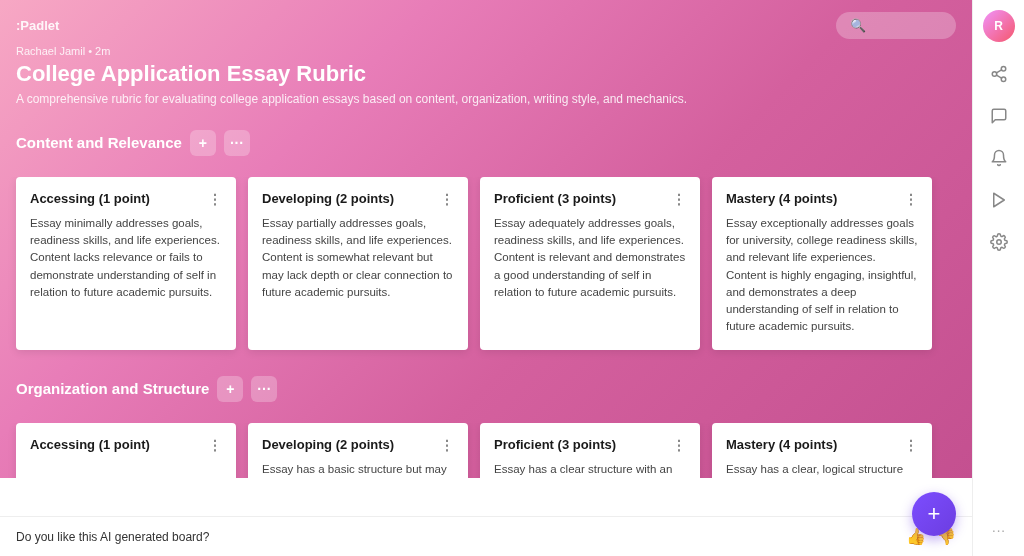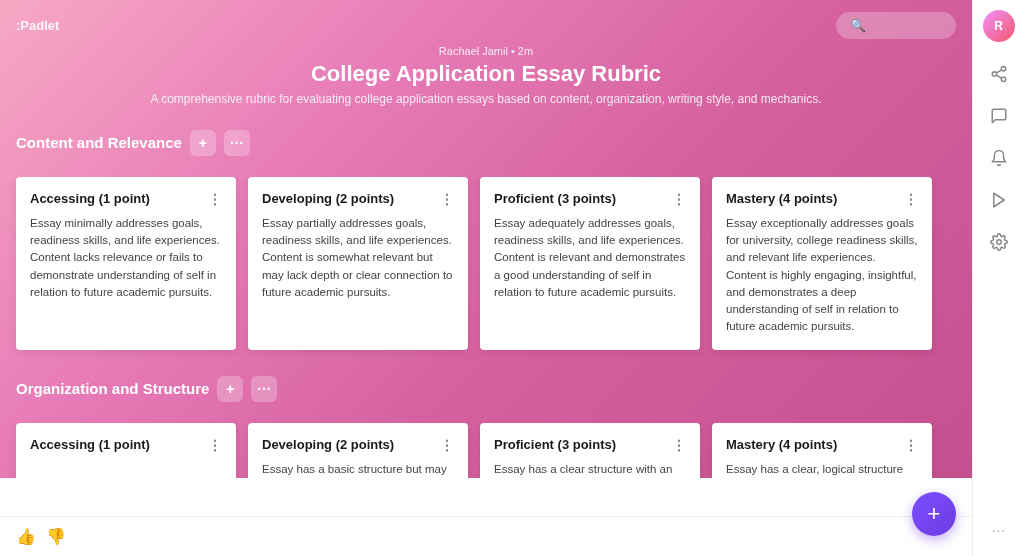--- a/index.html
+++ b/index.html
@@ -44,21 +44,20 @@
       gap: 6px;
       color: white;
       font-size: 13px;
       cursor: pointer;
       border: none;
       min-width: 120px;
     }
 
     .header-section {
       padding: 2px 16px 12px 16px;
-      text-align: center;
     }
 
     .author-line {
       color: rgba(255,255,255,0.85);
       font-size: 11px;
       margin-bottom: 4px;
     }
 
     .page-title {
       color: white;
@@ -336,20 +335,21 @@
     <div class="card">
       <div class="card-header">
         <span class="card-title">Mastery (4 points)</span>
         <span class="card-menu">⋮</span>
       </div>
       <div class="card-text">Essay has a clear, logical structure with a compelling introduction, well-developed body paragraphs, and a strong conclusion. Transitions between ideas are seamless and enhance overall</div>
     </div>
   </div>
 
   <div class="ai-bar">
+    <span class="ai-bar-text">Do you like this AI generated board?</span>
     <span class="ai-bar-icon">👍</span>
     <span class="ai-bar-icon">👎</span>
   </div>
 
 </div>
 
 <div class="fab-button">+</div>
 
 <div class="right-sidebar">
   <div class="sidebar-avatar">R</div>

